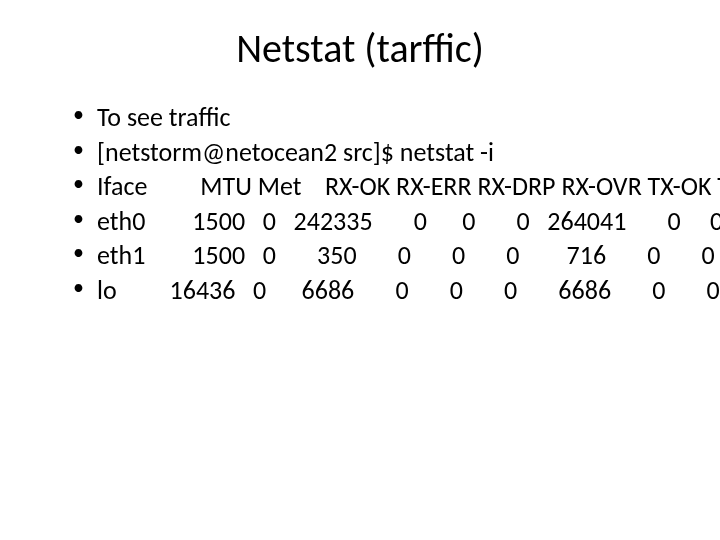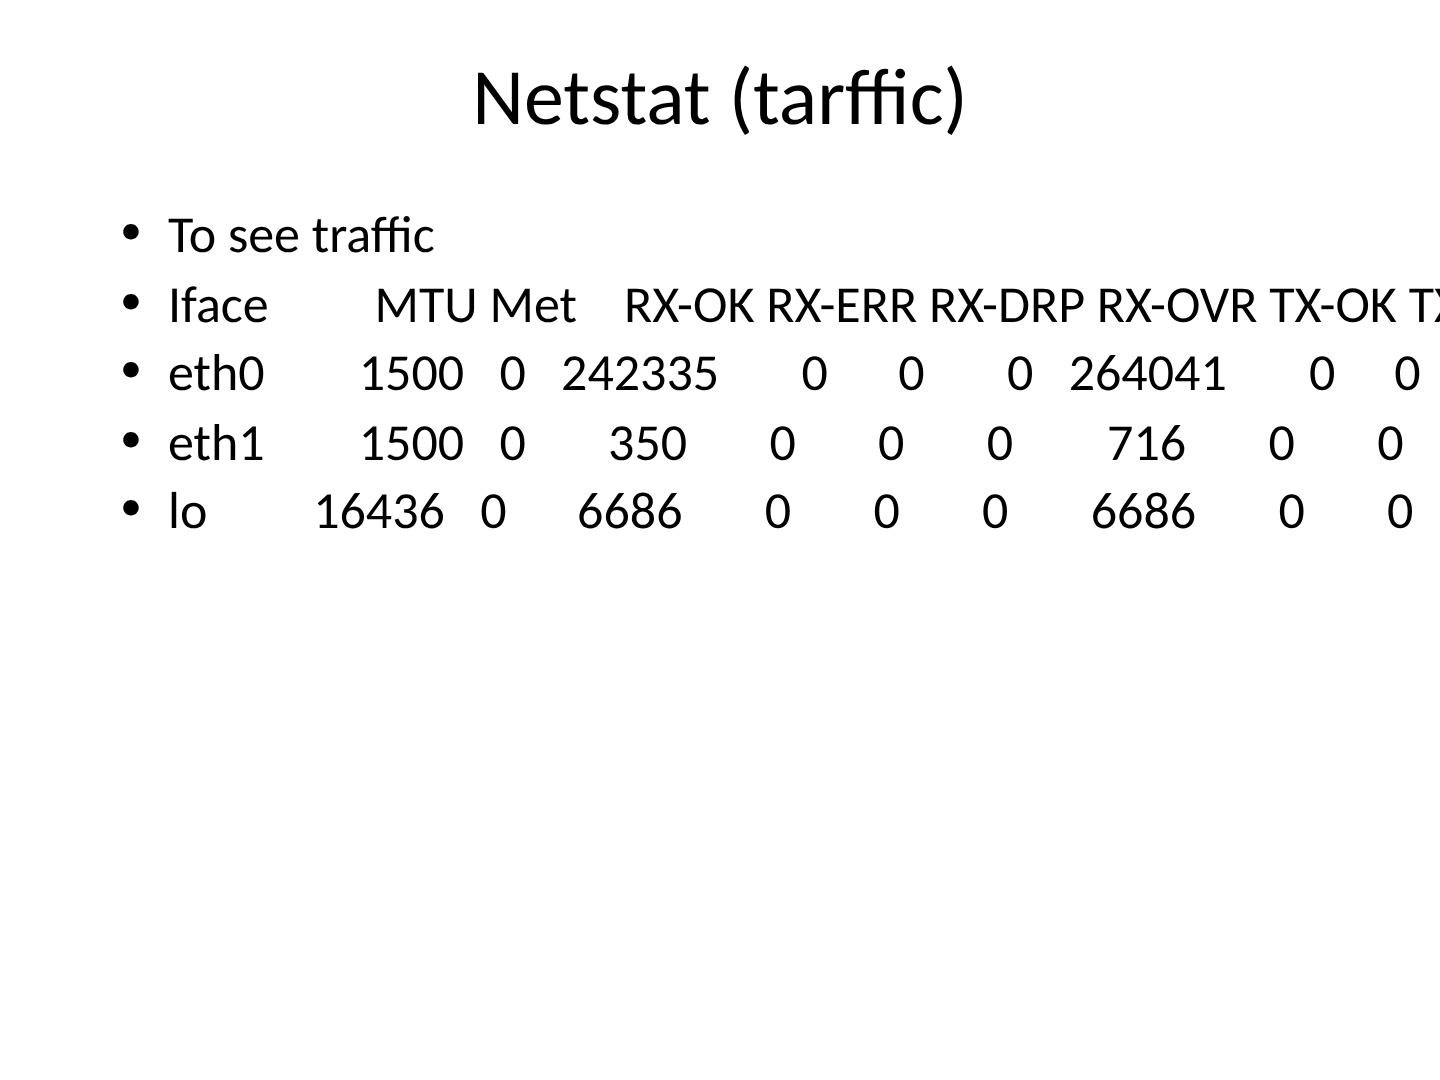--- a/index.html
+++ b/index.html
@@ -21,21 +21,21 @@
     .title {
       text-align: center;
       font-size: 40px;
       color: #000;
       margin: 0 0 28px 0;
       font-weight: 400;
     }
     .bullets {
       list-style: none;
       padding: 0 0 0 20px;
-      margin: 0;
+      margin: 13px;
     }
     .bullets li {
       position: relative;
       font-size: 26px;
       color: #000;
       line-height: 1.25;
       padding-left: 24px;
       margin-bottom: 2px;
     }
     .bullets li::before {
@@ -51,18 +51,19 @@
       white-space: pre;
     }
   </style>
 </head>
 <body>
 
 <div class="slide">
   <h1 class="title">Netstat (tarffic)</h1>
   <ul class="bullets">
     <li><span>To see traffic</span></li>
+    <li><span>[netstorm@netocean2 src]$ netstat -i</span></li>
     <li><span class="tbl">Iface         MTU Met    RX-OK RX-ERR RX-DRP RX-OVR TX-OK TX-ERR TX-DRP TX-OVR Flg</span></li>
     <li><span class="tbl">eth0        1500   0   242335       0      0       0   264041       0     0      0 BMRU</span></li>
     <li><span class="tbl">eth1        1500   0       350       0       0       0        716       0       0     0 BMRU</span></li>
     <li><span class="tbl">lo         16436   0      6686       0       0       0       6686       0       0     0 LRU</span></li>
   </ul>
 </div>
 
 </body></html>

